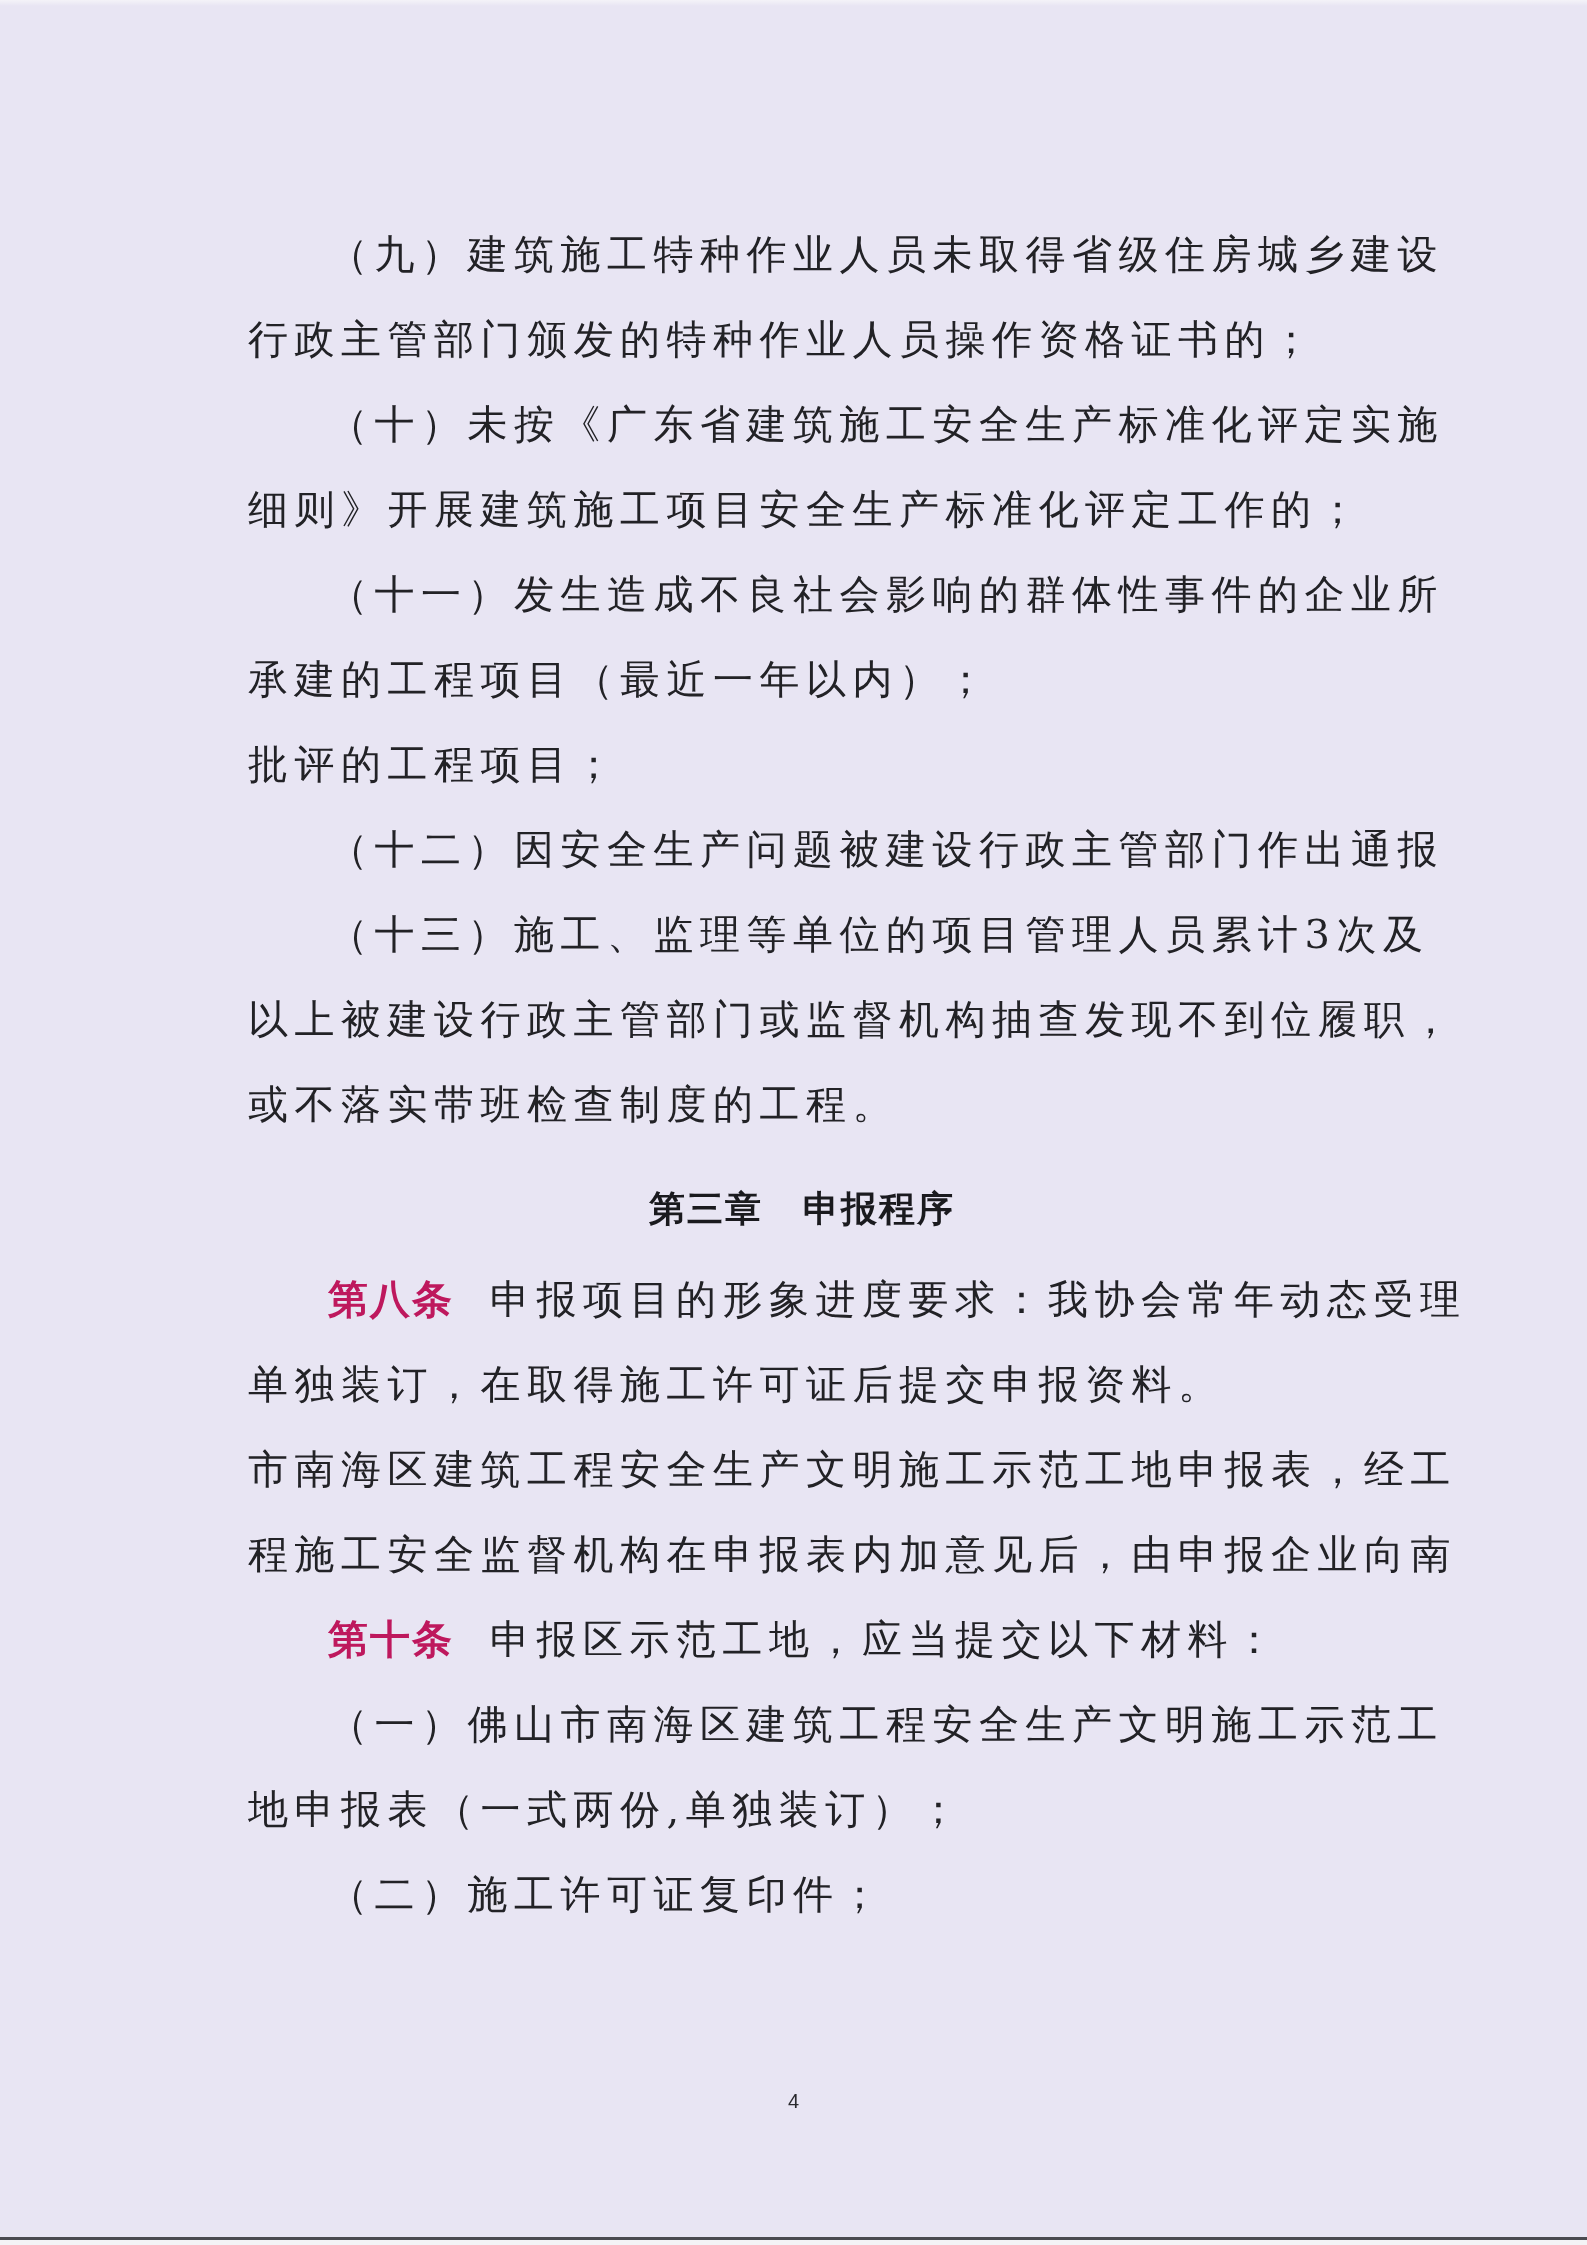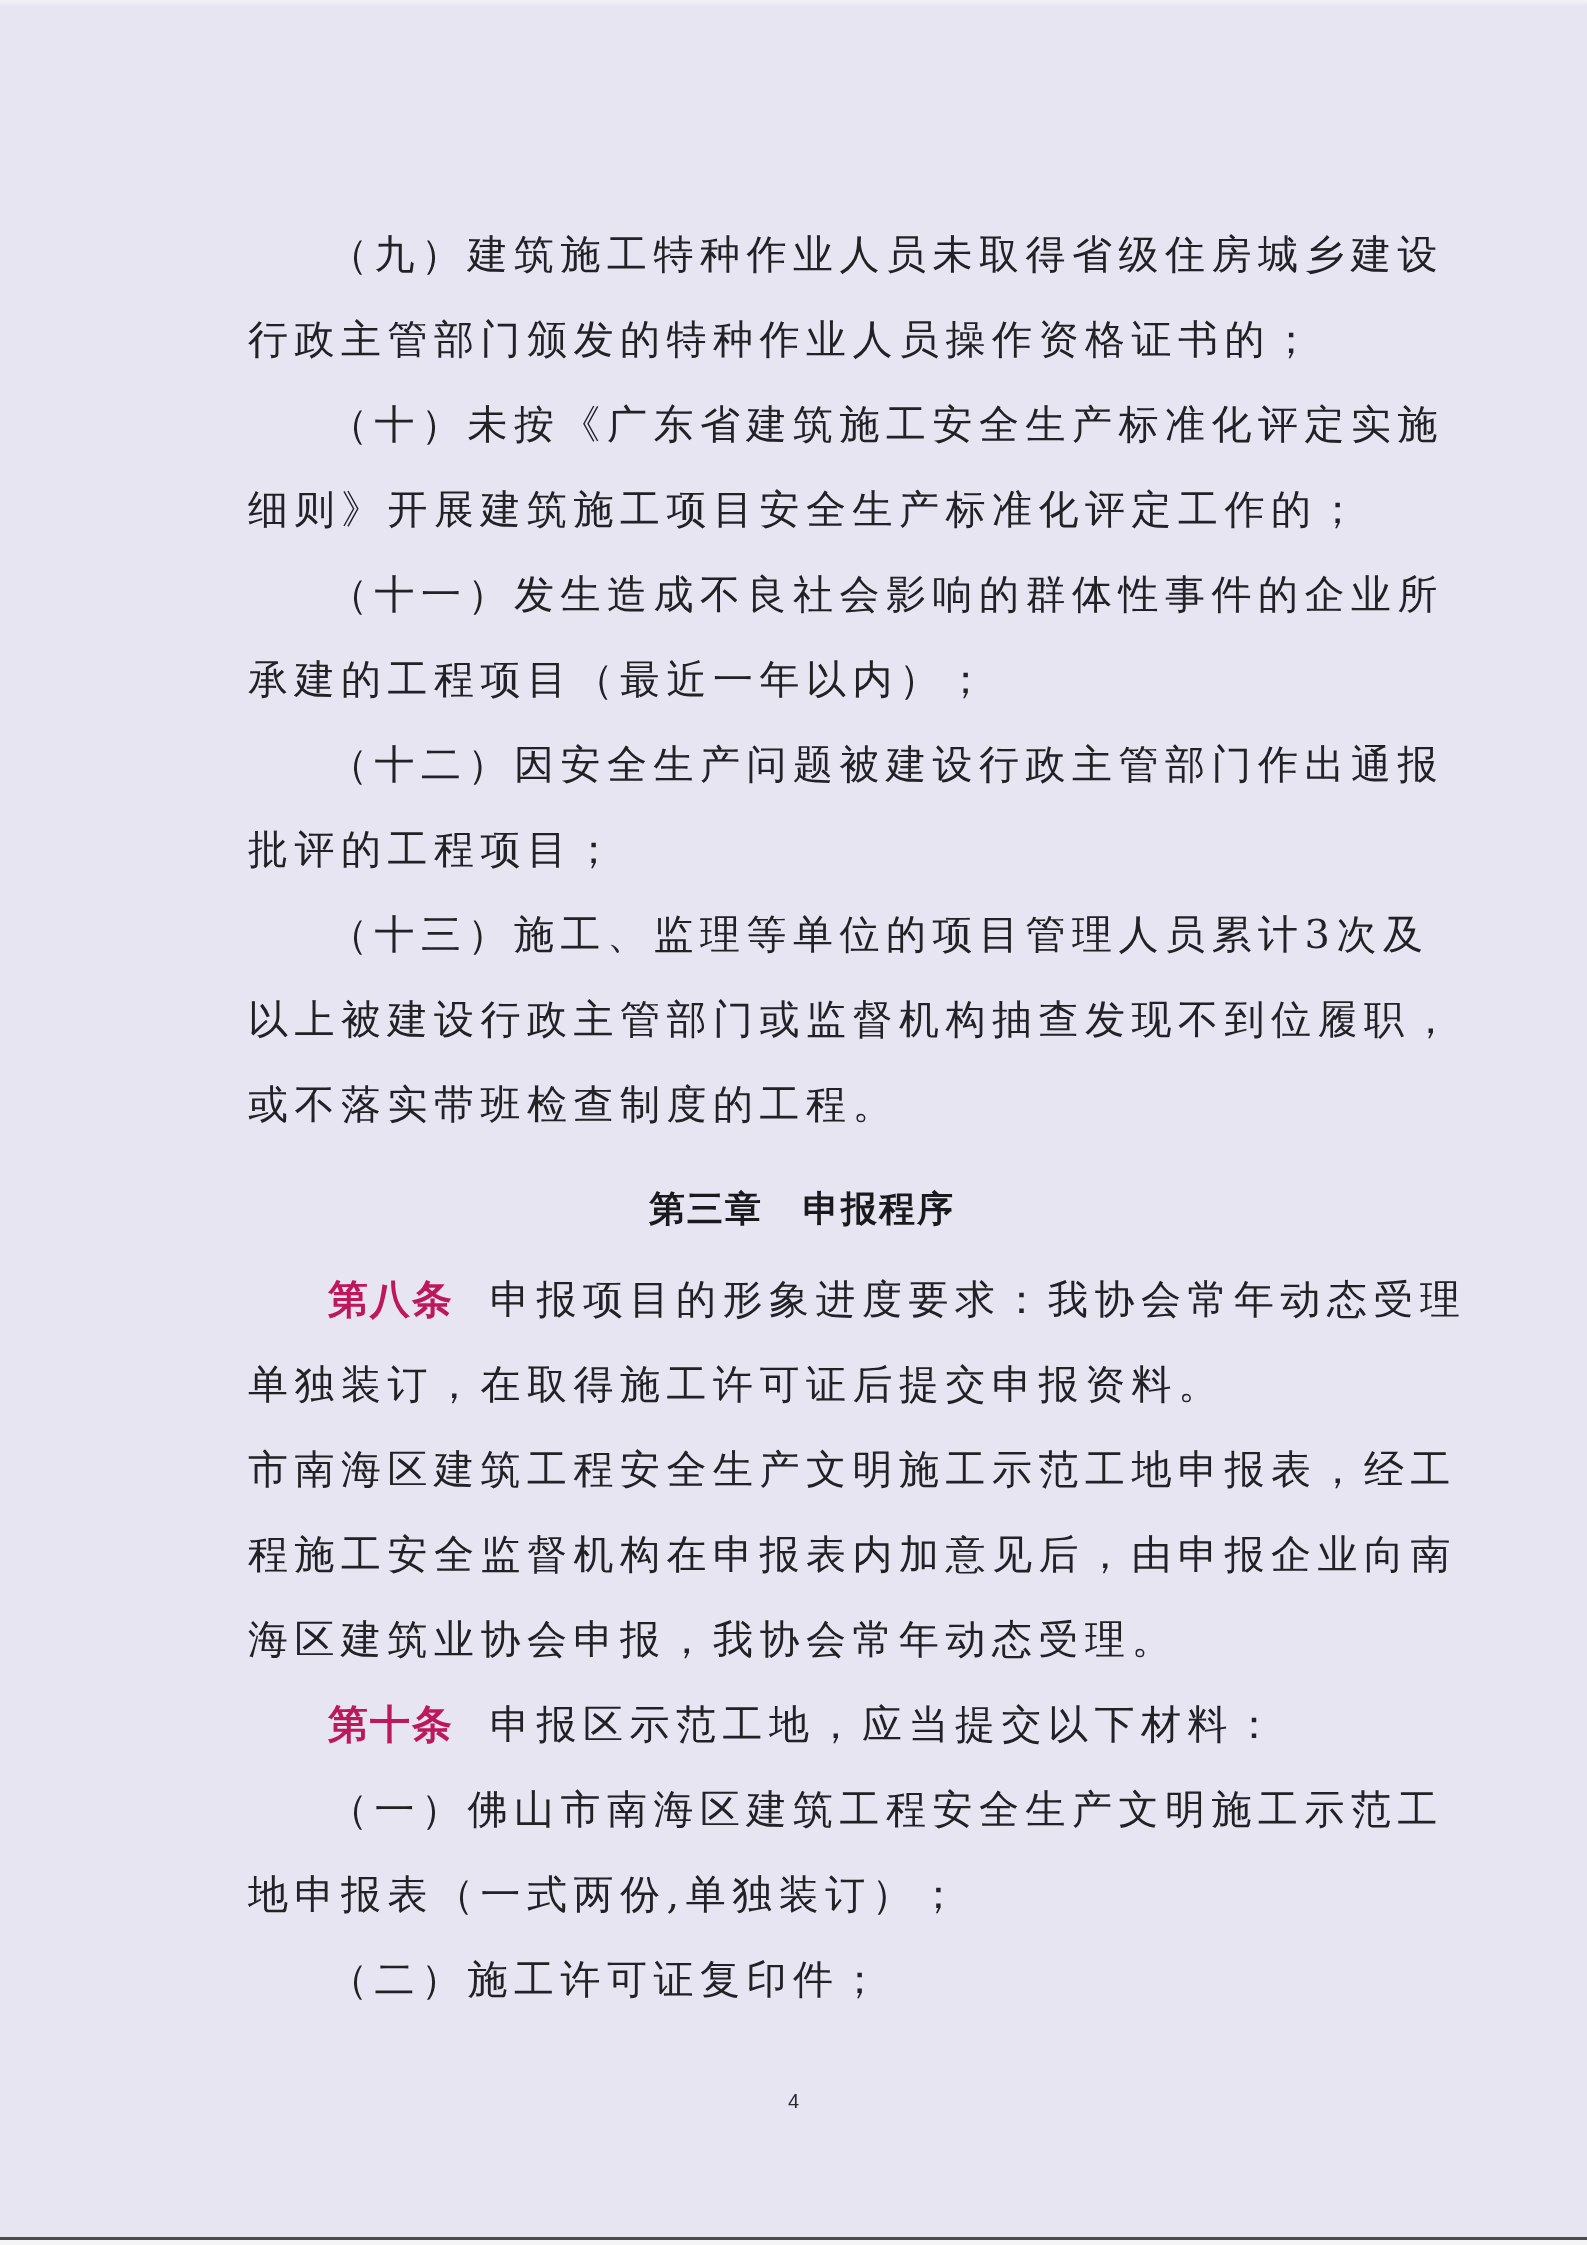--- a/index.html
+++ b/index.html
@@ -103,43 +103,42 @@
     <div class="line indent">（十）未按《广东省建筑施工安全生产标准化评定实施</div>
     <div class="line last">细则》开展建筑施工项目安全生产标准化评定工作的；</div>
   </div>
 
   <div>
     <div class="line indent">（十一）发生造成不良社会影响的群体性事件的企业所</div>
     <div class="line last">承建的工程项目（最近一年以内）；</div>
   </div>
 
   <div>
+    <div class="line last">批评的工程项目；</div>
     <div class="line indent">（十二）因安全生产问题被建设行政主管部门作出通报</div>
-    <div class="line last">批评的工程项目；</div>
   </div>
 
   <div>
     <div class="line indent">（十三）施工、监理等单位的项目管理人员累计3次及</div>
     <div class="line">以上被建设行政主管部门或监督机构抽查发现不到位履职，</div>
     <div class="line last">或不落实带班检查制度的工程。</div>
   </div>
 
   <div class="chapter">
     <span>第三章</span><span class="gap"></span><span>申报程序</span>
   </div>
 
   <div>
     <div class="line indent"><span class="article-label">第八条</span><span>申报项目的形象进度要求：我协会常年动态受理</span></div>
     <div class="line last">单独装订，在取得施工许可证后提交申报资料。</div>
   </div>
 
   <div>
     <div class="line">市南海区建筑工程安全生产文明施工示范工地申报表，经工</div>
     <div class="line">程施工安全监督机构在申报表内加意见后，由申报企业向南</div>
-    <div class="line last">海区建筑业协会申报，我协会常年动态受理。</div>
   </div>
 
   <div>
     <div class="line indent last"><span class="article-label">第十条</span><span>申报区示范工地，应当提交以下材料：</span></div>
   </div>
 
   <div>
     <div class="line indent">（一）佛山市南海区建筑工程安全生产文明施工示范工</div>
     <div class="line last">地申报表（一式两份,单独装订）；</div>
   </div>

